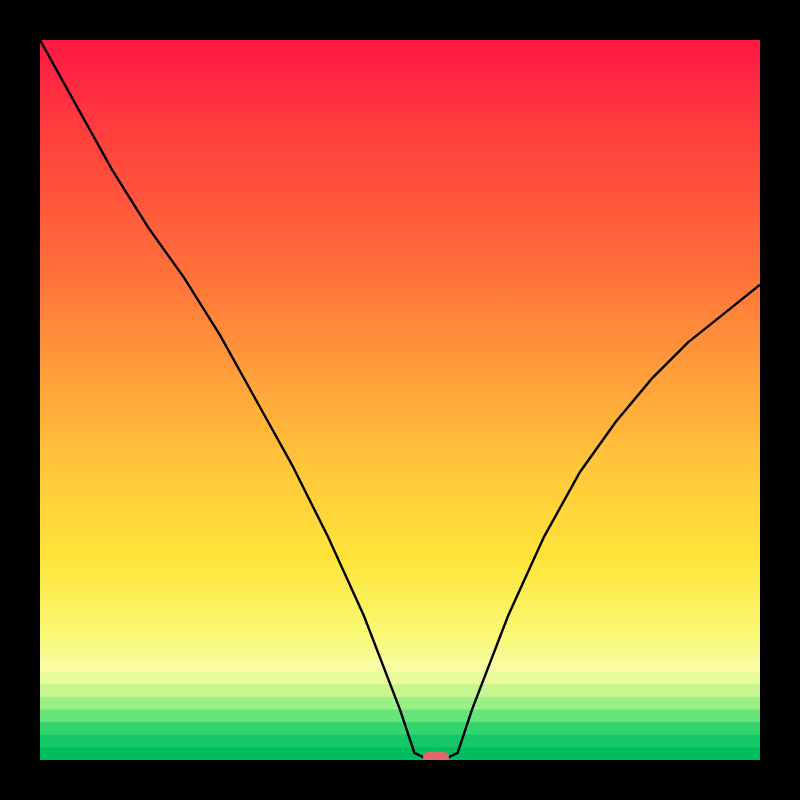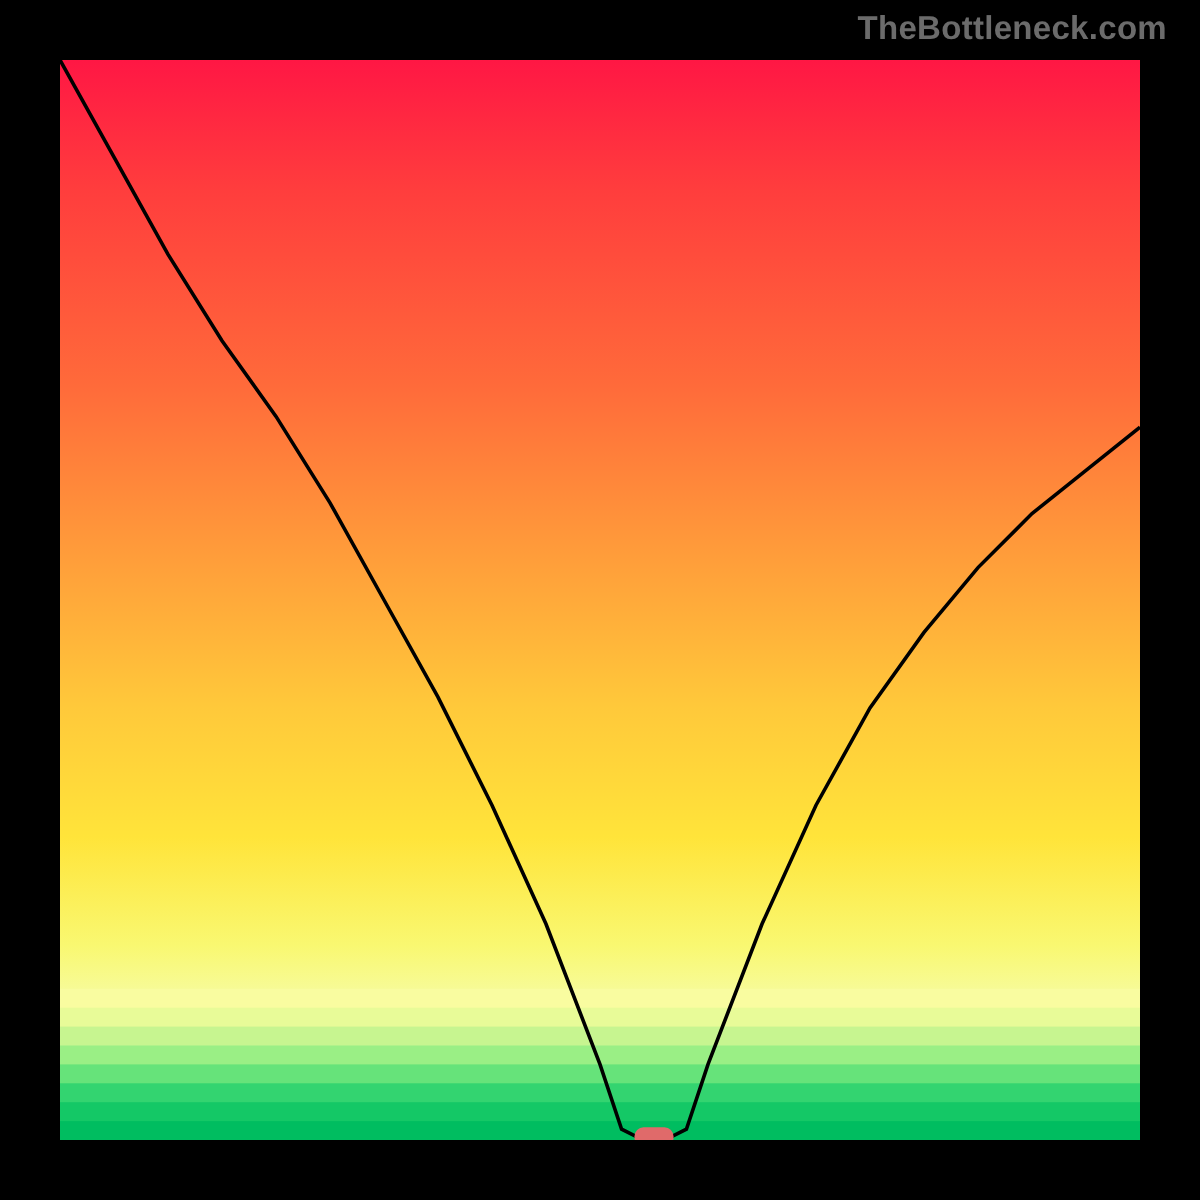--- a/index.html
+++ b/index.html
@@ -35,21 +35,20 @@
     font-size: 22px;
     font-weight: 600;
     letter-spacing: 0.2px;
     text-align: right;
   }
 </style>
 </head>
 <body>
 
 <div class="chart-frame">
-  <div class="watermark">TheBottleneck.com</div>
 
   <div class="plot-area">
     <svg id="chart-svg" width="720" height="720" viewBox="0 0 720 720">
       <defs>
         <linearGradient id="bg-grad" x1="0" y1="0" x2="0" y2="1">
             <stop offset="0%" stop-color="#ff1744"></stop>
             <stop offset="12%" stop-color="#ff3d3d"></stop>
             <stop offset="30%" stop-color="#ff6a3a"></stop>
             <stop offset="45%" stop-color="#ff9a3a"></stop>
             <stop offset="60%" stop-color="#ffc93a"></stop>

